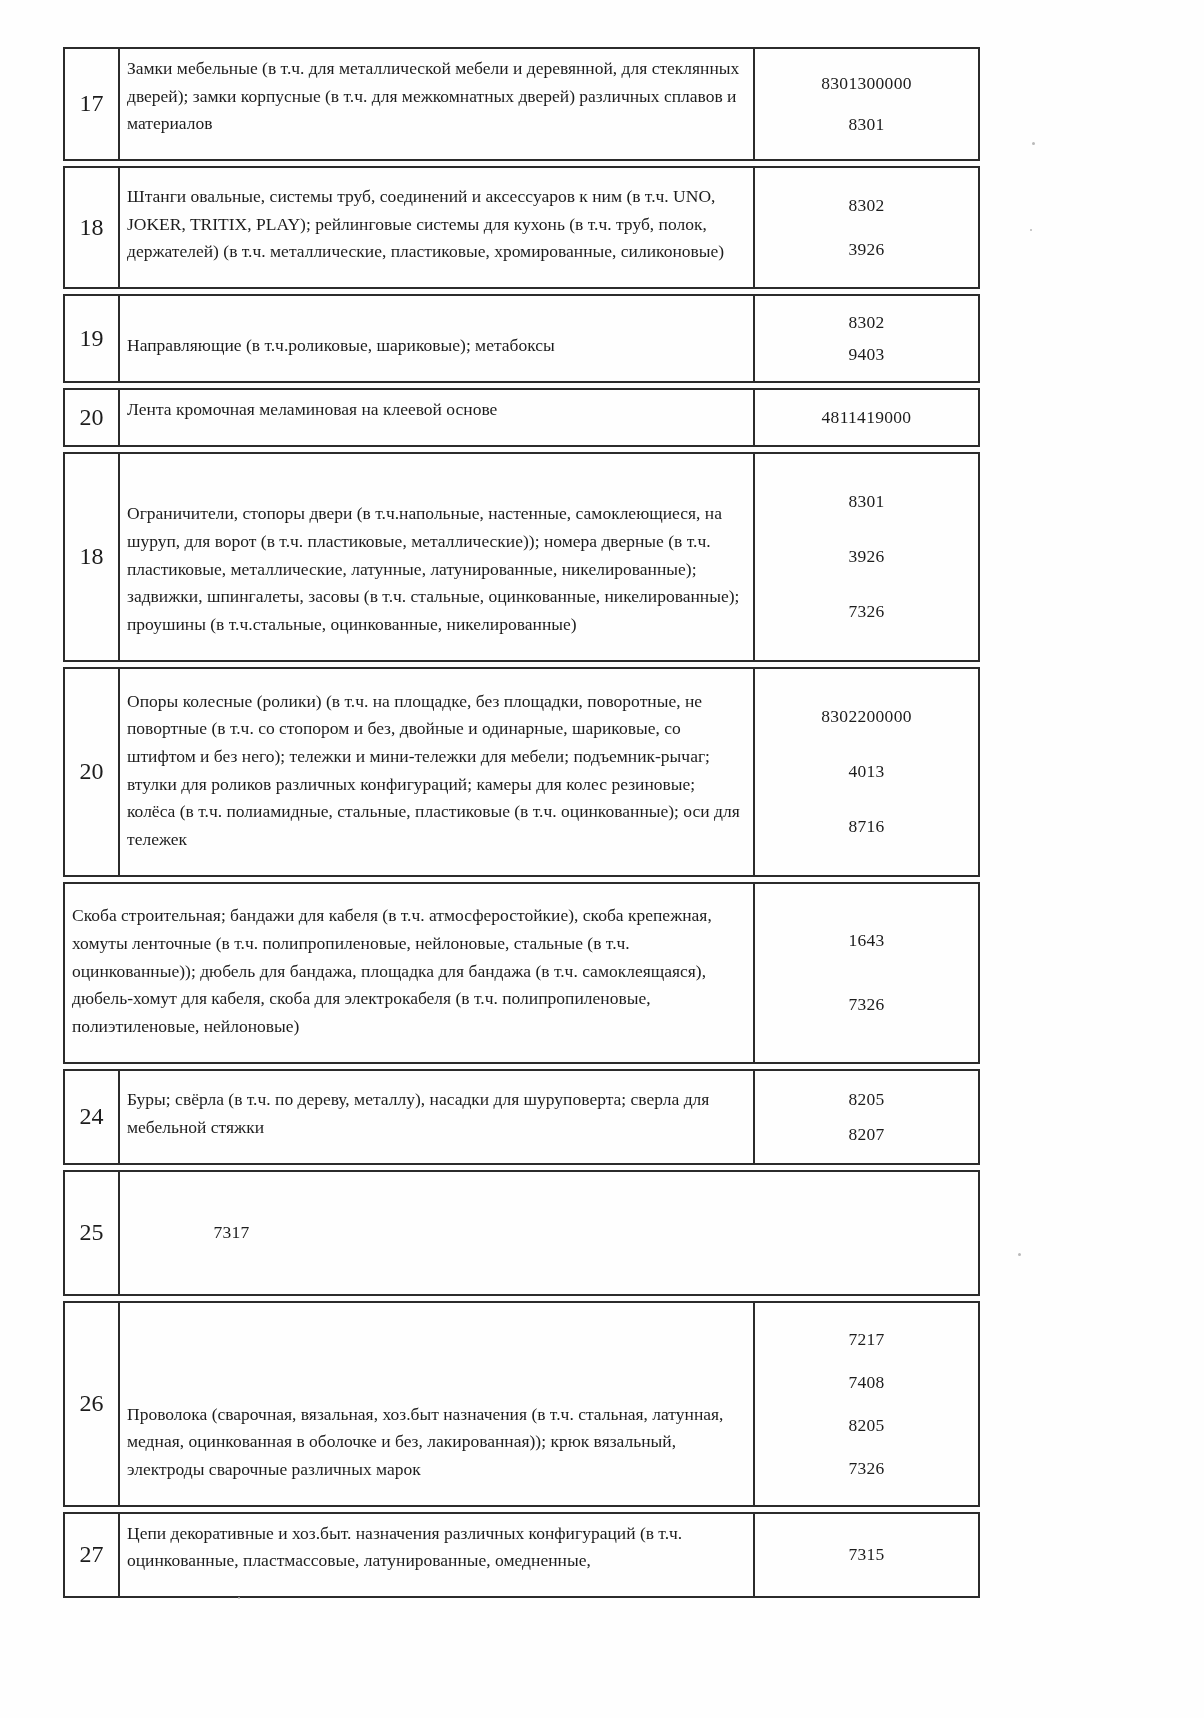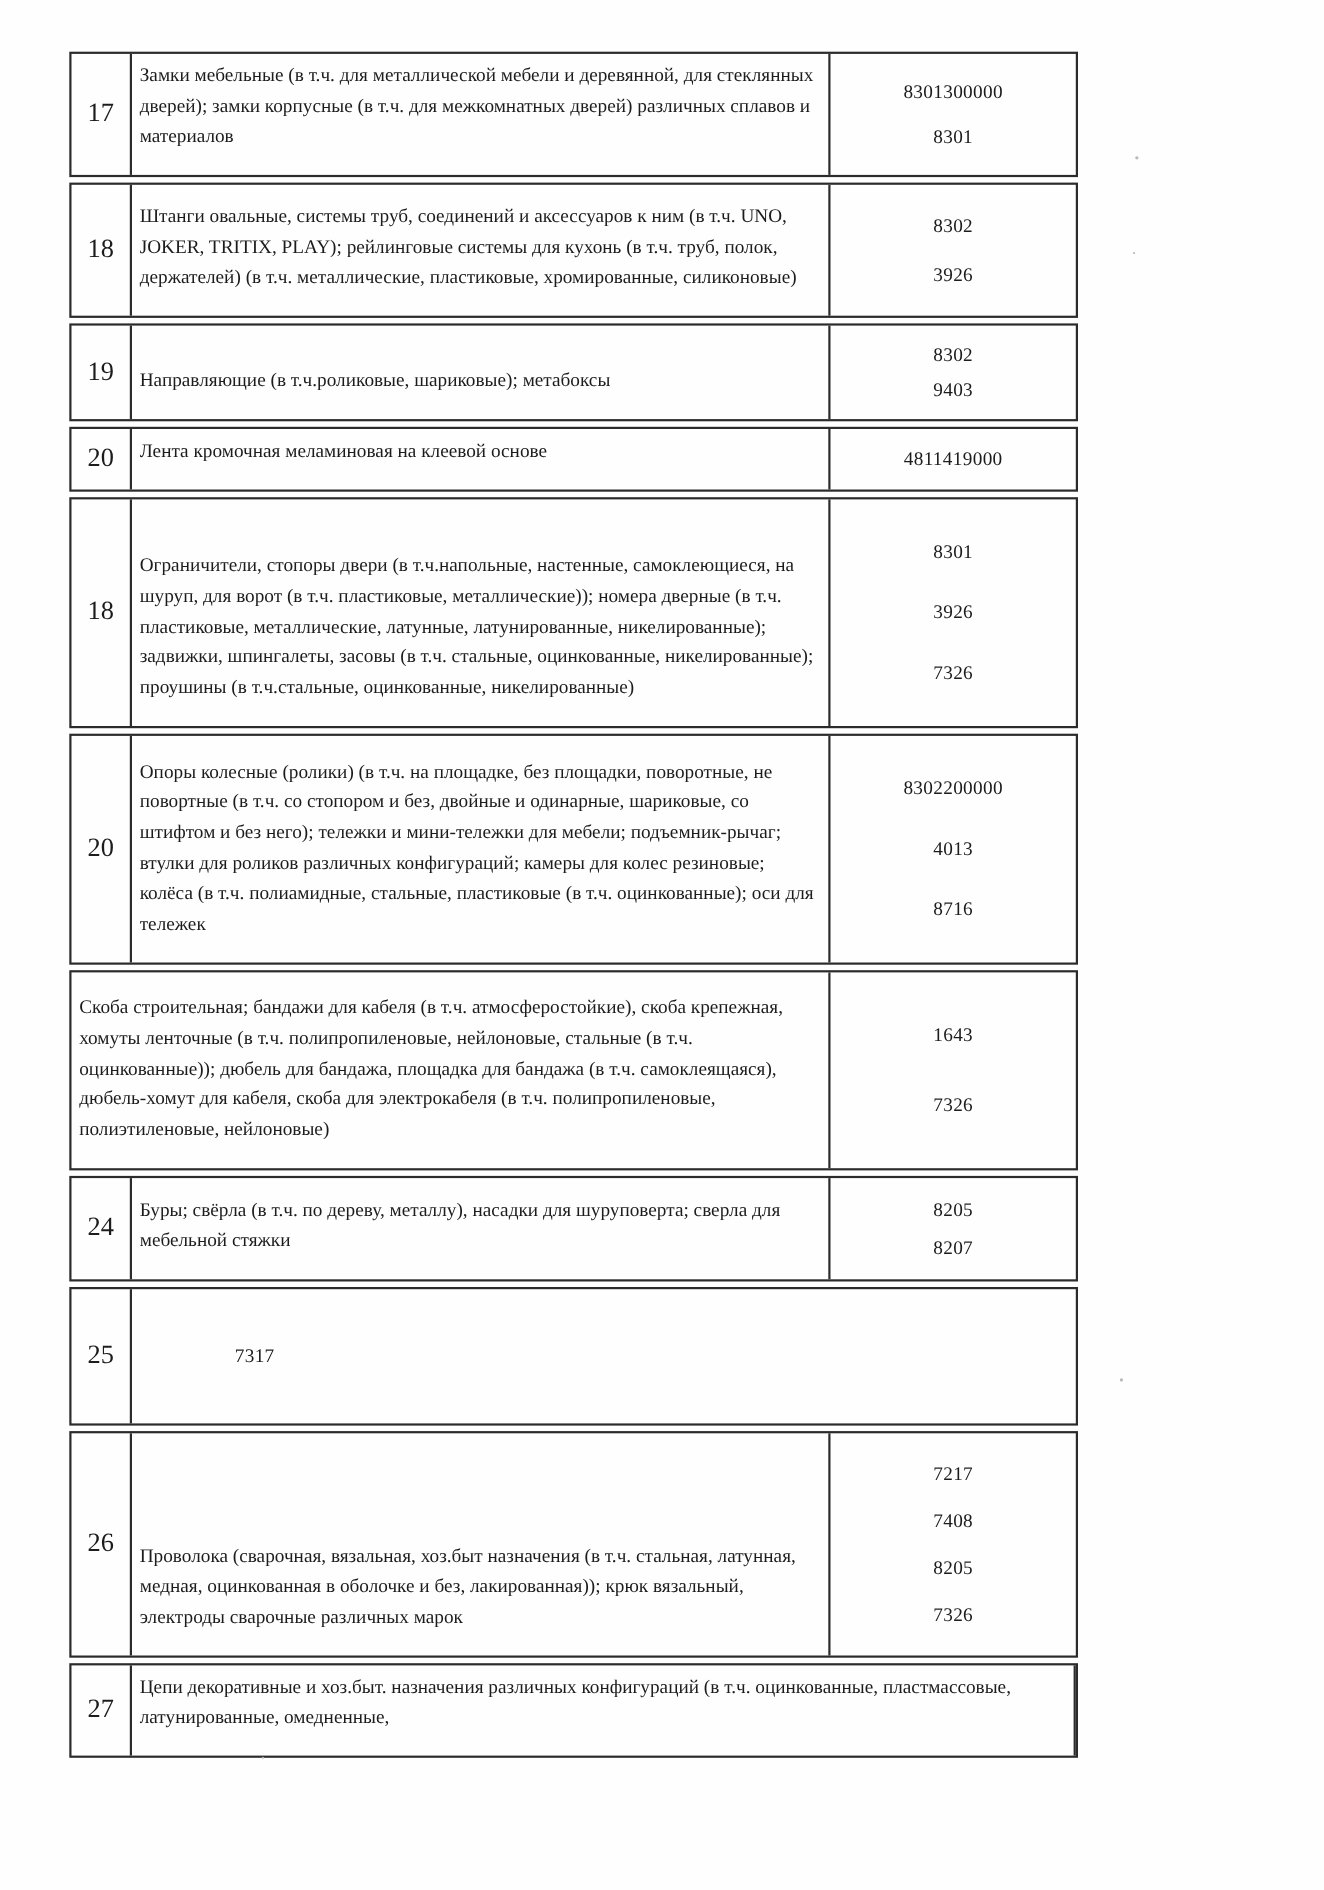--- a/index.html
+++ b/index.html
@@ -195,19 +195,22 @@
           <div class="code">8205</div>
           <div class="code">7326</div>
         </div>
   </div>
 
   <div class="t-row" style="min-height: 71px;">
     <div class="cell-num">27</div>
     <div class="cell-desc">
       <div class="desc-text">Цепи декоративные и хоз.быт. назначения  различных конфигураций (в т.ч. оцинкованные, пластмассовые, латунированные, омедненные,</div>
     </div>
+    <div class="cell-codes">
+          <div class="code">7315</div>
+        </div>
   </div>
 </div>
   <div class="speck s1"></div>
   <div class="speck s2"></div>
   <div class="speck s3"></div>
   <div class="speck s4"></div>
 </div>
 
 </body></html>

